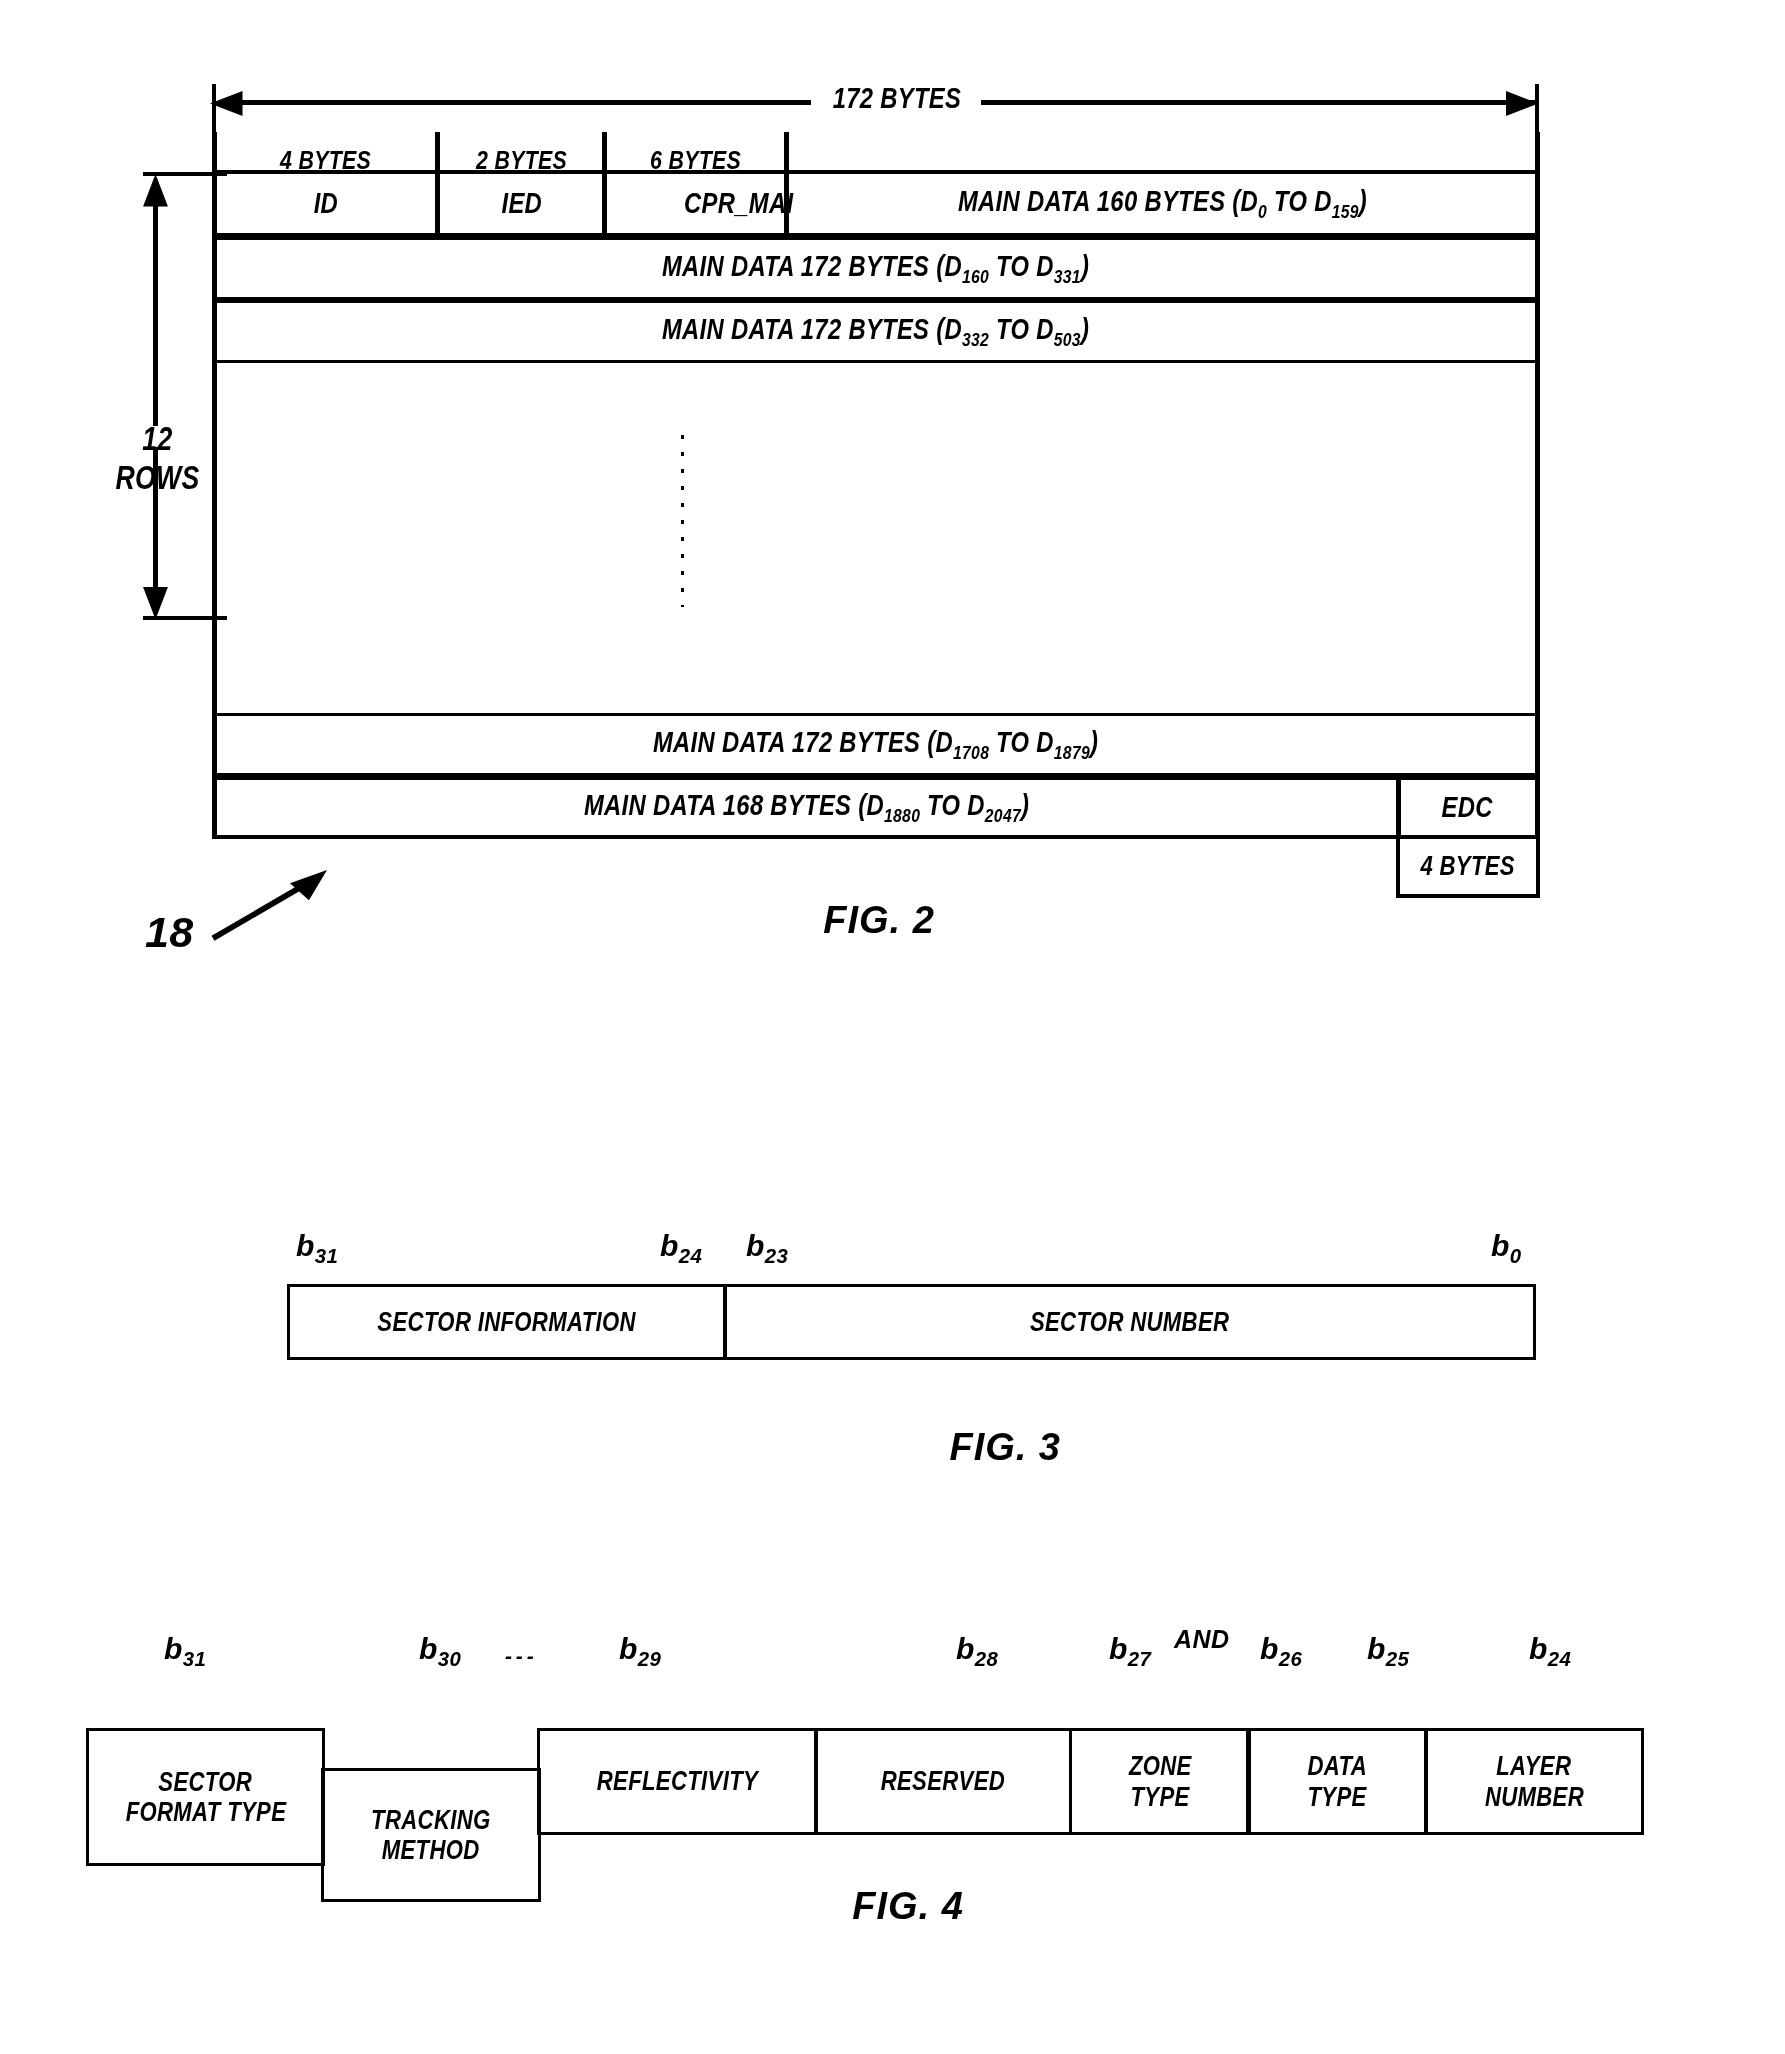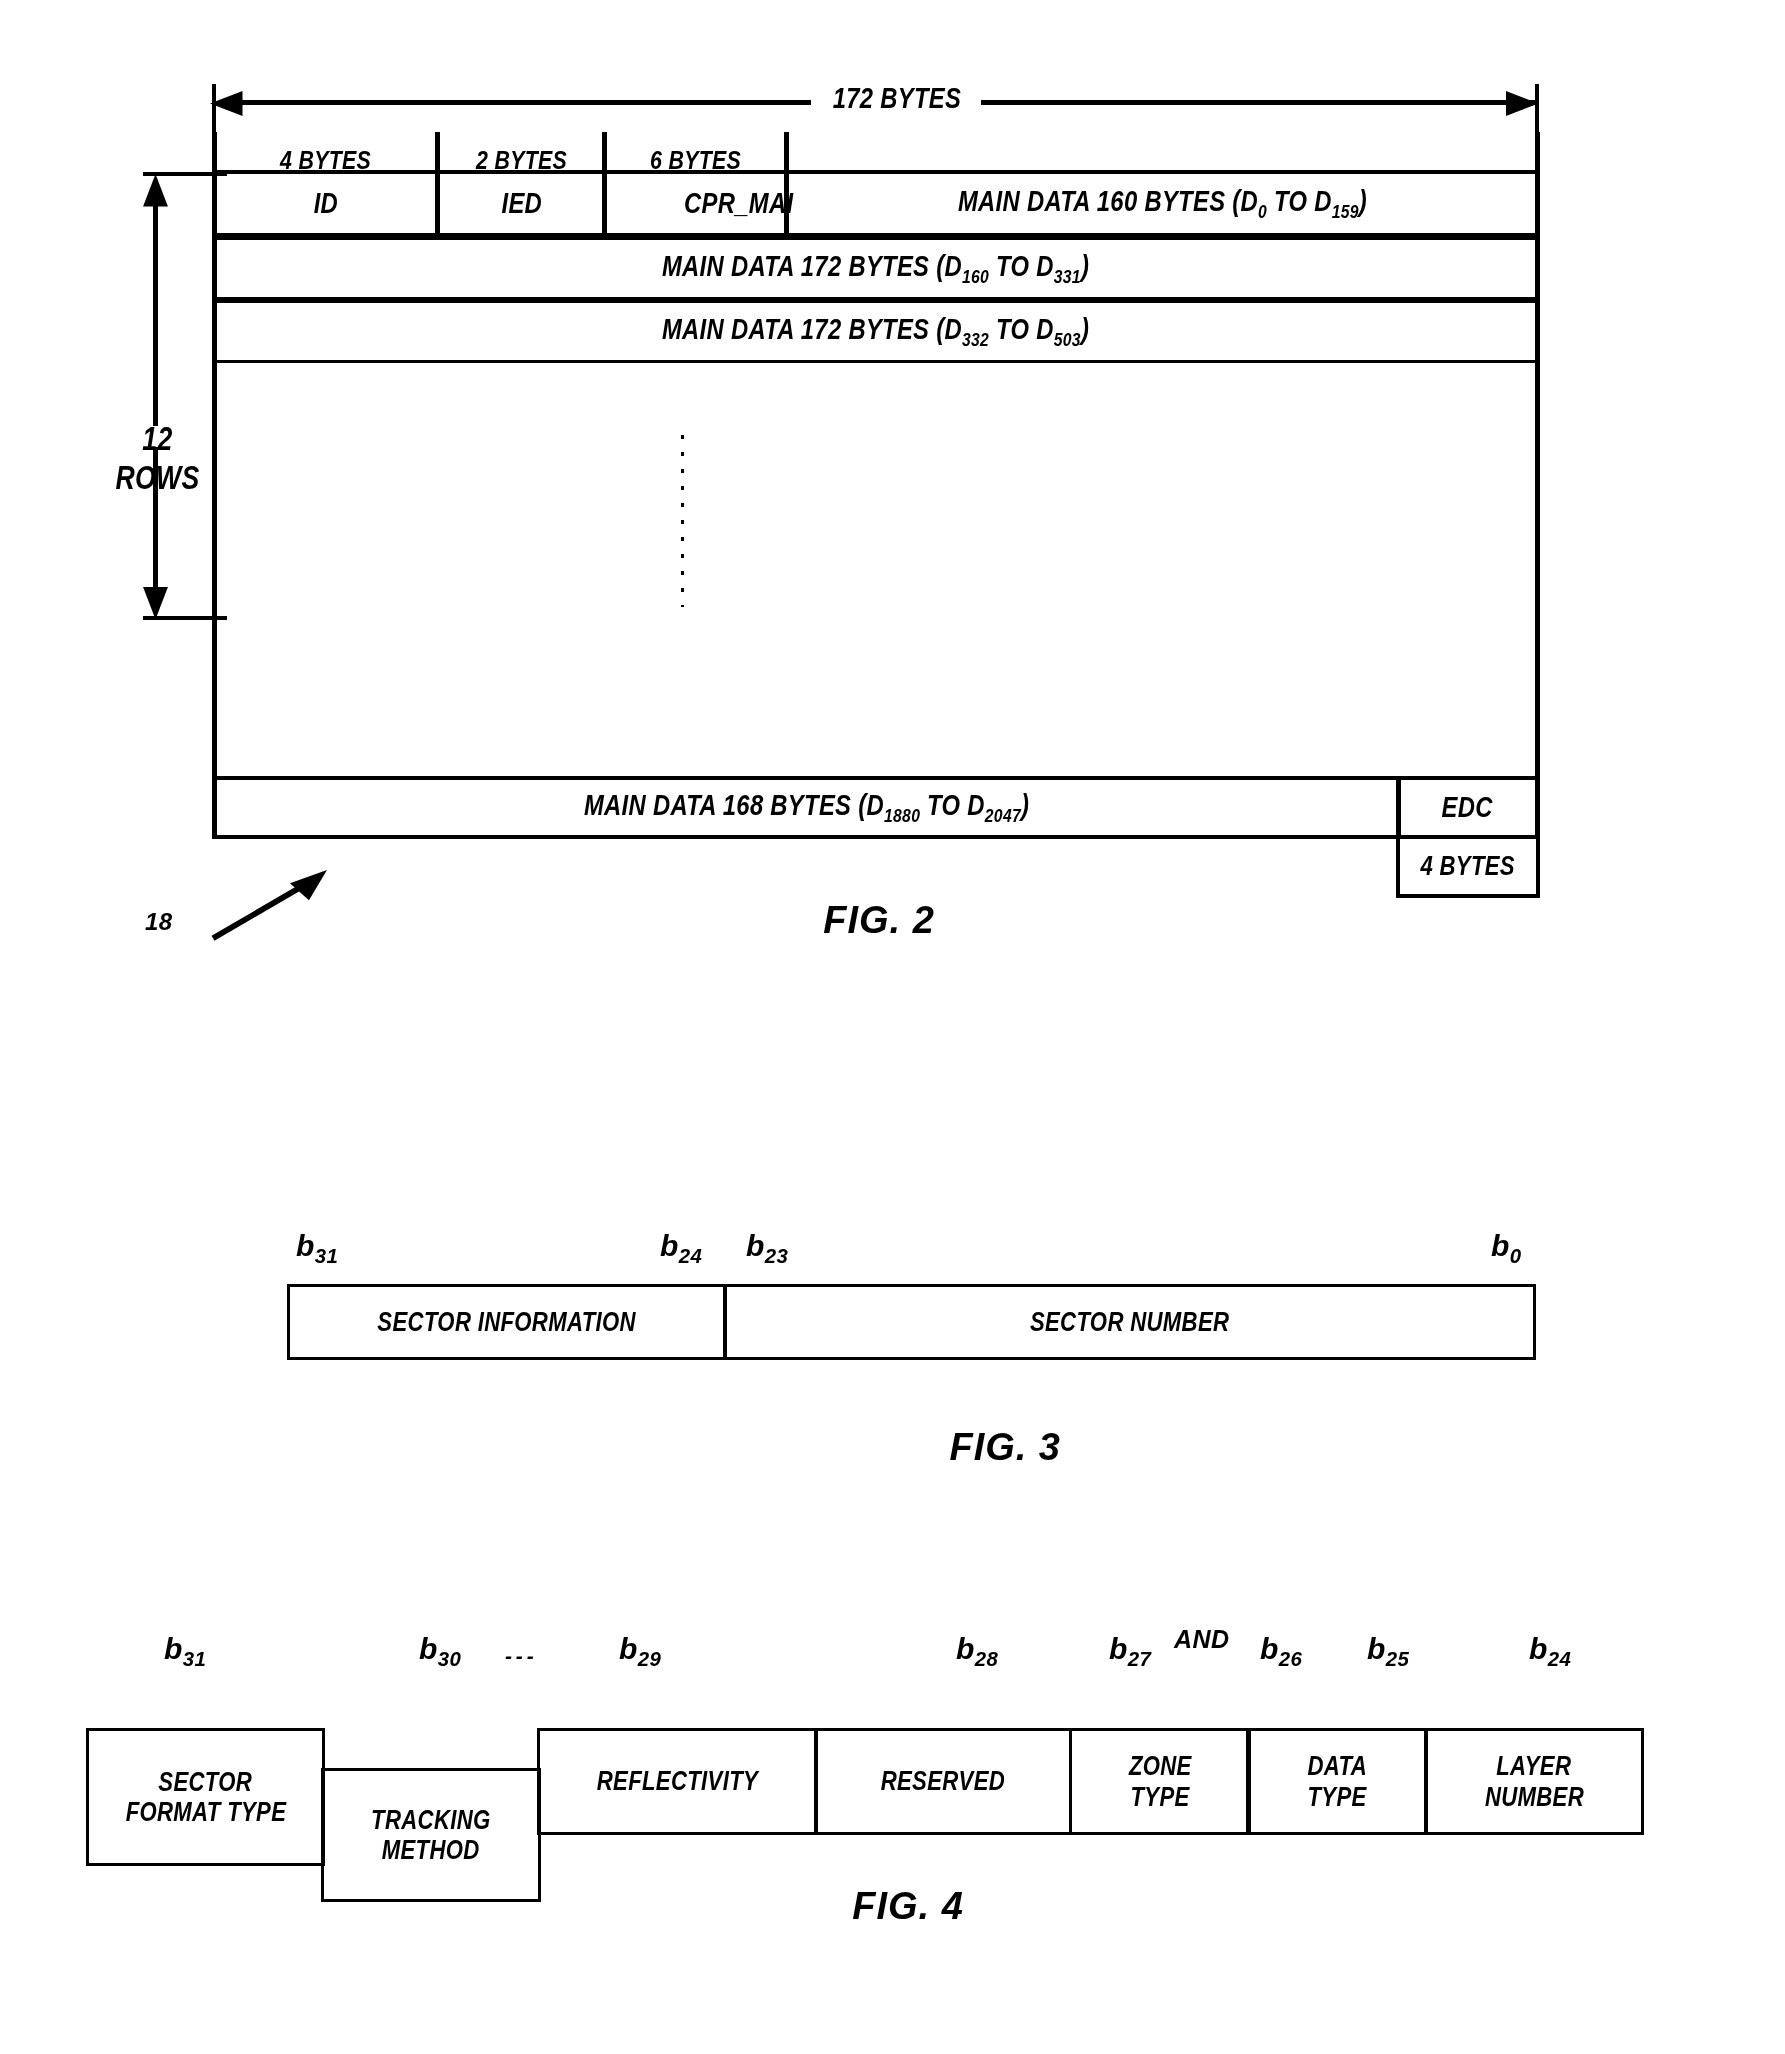--- a/index.html
+++ b/index.html
@@ -142,20 +142,25 @@
 
   <div class="row" style="top:300px;width:1328px;height:63px;">
     <span class="pat rowtxt">
       <span>MAIN DATA 172 BYTES (D</span><sub>332</sub><span> TO D</span><sub>503</sub><span>)</span>
     </span>
   </div>
 
   <div class="abs" style="left:212px;top:363px;width:1328px;height:164px;"></div>
   <div class="abs dots" style="top:435px;height:172px;"></div>
 
+  <div class="row" style="top:713px;width:1328px;height:63px;">
+    <span class="pat rowtxt">
+      <span>MAIN DATA 172 BYTES (D</span><sub>1708</sub><span> TO D</span><sub>1879</sub><span>)</span>
+    </span>
+  </div>
 
   <div class="abs" style="left:212px;top:776px;width:1328px;height:63px;border-top:4.8px solid #000;border-bottom:4.8px solid #000;box-sizing:border-box;"></div>
   <div class="abs vline" style="left:1396px;top:776px;width:4.8px;height:63px;"></div>
   <div class="abs ctr" style="left:217px;top:778px;width:1179px;height:59px;">
     <span class="pat rowtxt">
       <span>MAIN DATA 168 BYTES (D</span><sub>1880</sub><span> TO D</span><sub>2047</sub><span>)</span>
     </span>
   </div>
   <div class="abs ctr" style="left:1400px;top:778px;width:135px;height:59px;">
     <span class="pat rowtxt">EDC</span>
@@ -163,21 +168,21 @@
 
   <div class="abs" style="left:1396px;top:839px;width:144px;height:59px;border:4.8px solid #000;border-top:none;box-sizing:border-box;display:flex;align-items:center;justify-content:center;">
     <span class="pat" style="font-size:27px;">4 BYTES</span>
   </div>
 
   <svg class="abs" style="left:208px;top:868px;" width="124" height="76" viewBox="0 0 130 80">
     <line x1="5" y1="74" x2="108" y2="14" stroke="#000" stroke-width="6"></line>
     <polygon points="125,2 86,16 106,34" fill="#000"></polygon>
   </svg>
   <div class="abs" style="left:145px;top:908px;">
-    <span class="pat pat-l" style="font-size:24px;">18</span>
+    <span class="pat pat-l" style="font-size:43px;">18</span>
   </div>
 
   <div class="abs" style="left:726px;top:899px;width:306px;text-align:center;">
     <span class="fig-label">FIG. 2</span>
   </div>
 </div>
 
 <div class="abs" style="left:0;top:1204px;width:1786px;height:335px;">
 
   <div class="bitlab" style="left:296px;top:25px;">

